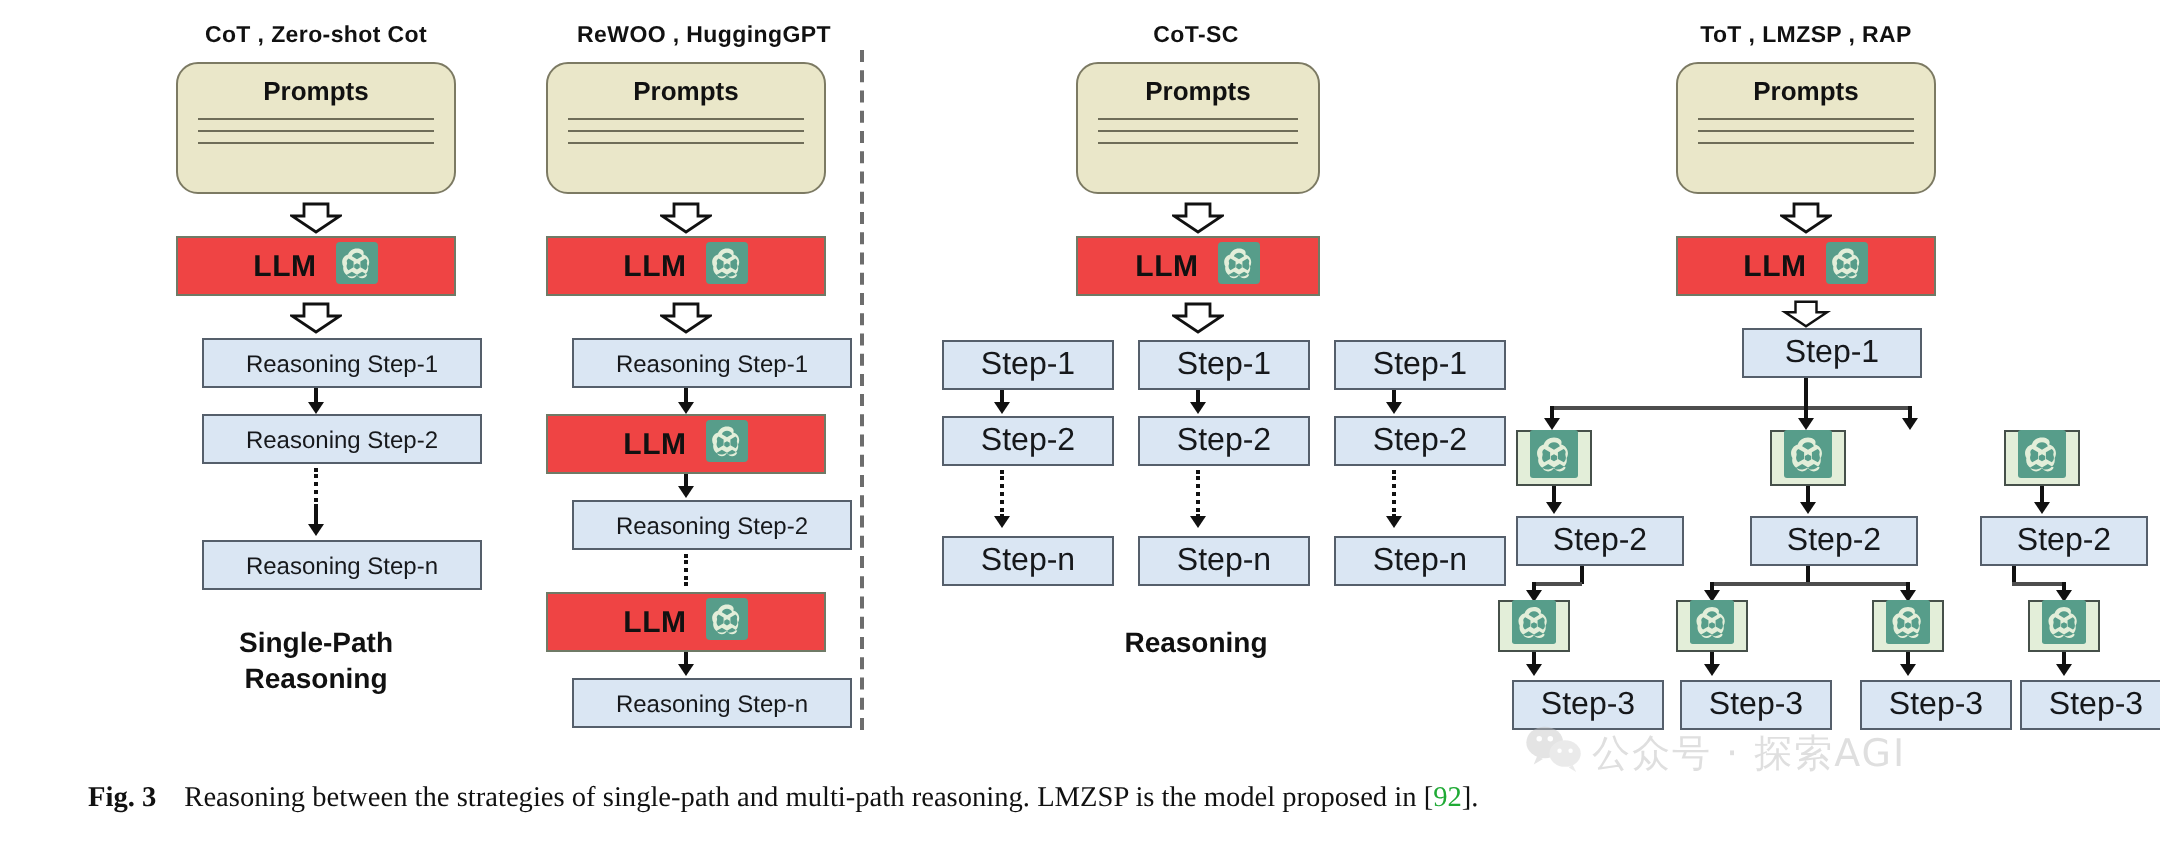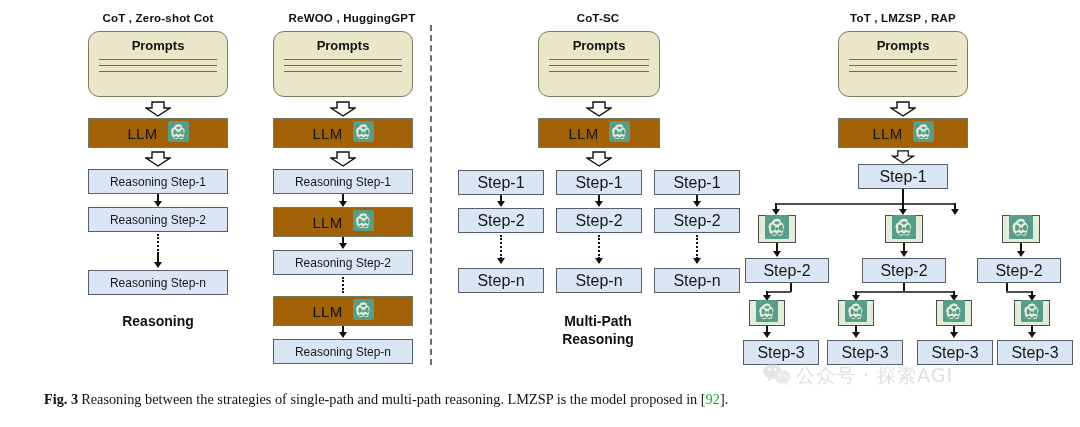--- a/index.html
+++ b/index.html
@@ -25,29 +25,29 @@
     background:#eae7c9;border:1.6px solid #7c7a63;border-radius:11px;
     display:block;padding-top:6px;
   }
   .prompts .ptitle{
     font-weight:bold;font-size:13px;text-align:center;color:#111;line-height:16px;
   }
   .plines{margin:5px 10px 0 10px;}
   .plines i{display:block;height:0;border-top:1.6px solid #6f6d58;margin-bottom:5px;}
   
   .llm{
-    background:#a16207;border:1.6px solid #6f7a66;
-    font-weight:normal;font-size:15px;color:#111;
+    background:#ef4444;border:1.6px solid #6f7a66;
+    font-weight:bold;font-size:15px;color:#111;
     letter-spacing:.3px;gap:10px;
   }
   .llm .lbl{line-height:1;}
   
   .step{
     background:#dae6f3;border:1.7px solid #555f6b;
-    font-size:12px;color:#16181b;white-space:nowrap;
+    font-size:12px;color:#16181b;white-space:nowrap;margin-left:13px;
   }
   .step.small{font-size:16px;}
   
   .gpt-tile{
     background:#e3eed9;border:1.7px solid #46504a;
   }
   
   .section-label{
     position:absolute;font-weight:bold;font-size:14px;line-height:18px;
     text-align:center;color:#111;white-space:nowrap;
@@ -66,21 +66,21 @@
   
   .divider{
     position:absolute;width:0;border-left:2px dashed #6d6d6d;
   }
   
   .caption{
     position:absolute;left:44px;top:389px;width:1000px;
     font-family:"Liberation Serif", serif;
     font-size:14.3px;color:#111;line-height:20px;white-space:nowrap;
   }
-  .caption .figlbl{font-weight:bold;margin-right:3px;}
+  .caption .figlbl{font-weight:bold;margin-right:14px;}
   .caption .ref{color:#1faa35;}
   
   .watermark{
     position:absolute;left:762px;top:362px;
     display:flex;align-items:center;gap:4px;
     opacity:.45;pointer-events:none;
   }
   .watermark .wtext{
     font-size:19px;color:#b9b9b9;letter-spacing:1px;white-space:nowrap;
     font-family:"DejaVu Sans", sans-serif;
@@ -129,20 +129,21 @@
   <div class="arrowhead" style="left:153.5px;top:201px;"></div>
 
   <div class="node step" style="left:88px;top:207px;width:140px;height:25px;">Reasoning Step-2</div>
   <div class="dotline" style="left:157px;top:234px;height:20px;"></div>
   <div class="vline" style="left:157px;top:254px;height:10px;"></div>
   <div class="arrowhead" style="left:153.5px;top:262px;"></div>
 
   <div class="node step" style="left:88px;top:270px;width:140px;height:25px;">Reasoning Step-n</div>
 
   <div class="section-label" style="left:88px;top:312px;width:140px;">
+    <div>Single-Path</div>
     <div>Reasoning</div>
   </div>
 
   <div class="col-title" style="left:277px;top:12px;width:150px;">ReWOO , HuggingGPT</div>
 
   <div class="node prompts" style="left:273px;top:31px;width:140px;height:66px;">
     <div class="ptitle">Prompts</div>
     <div class="plines">
         <i></i>
         <i></i>
@@ -258,21 +259,20 @@
 
   <div class="node step small" style="left:654px;top:170px;width:86px;height:25px;">Step-1</div>
   <div class="vline" style="left:696px;top:195px;height:8px;"></div>
   <div class="arrowhead" style="left:692.5px;top:201px;"></div>
   <div class="node step small" style="left:654px;top:208px;width:86px;height:25px;">Step-2</div>
   <div class="dotline" style="left:696px;top:235px;height:24px;"></div>
   <div class="arrowhead" style="left:692.5px;top:258px;"></div>
   <div class="node step small" style="left:654px;top:268px;width:86px;height:25px;">Step-n</div>
 
   <div class="section-label" style="left:528px;top:312px;width:140px;">
-    <div>Multi-Path</div>
     <div>Reasoning</div>
   </div>
 
   <div class="col-title" style="left:823px;top:12px;width:160px;">ToT , LMZSP , RAP</div>
 
   <div class="node prompts" style="left:838px;top:31px;width:130px;height:66px;">
     <div class="ptitle">Prompts</div>
     <div class="plines">
         <i></i>
         <i></i>

